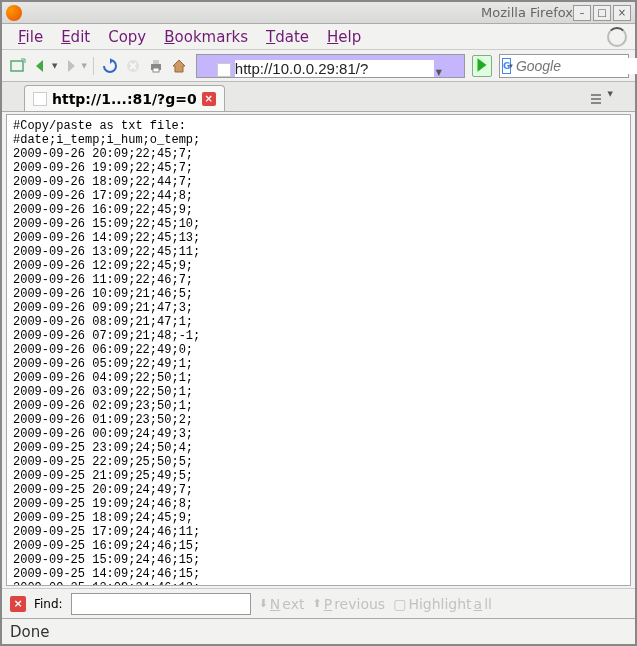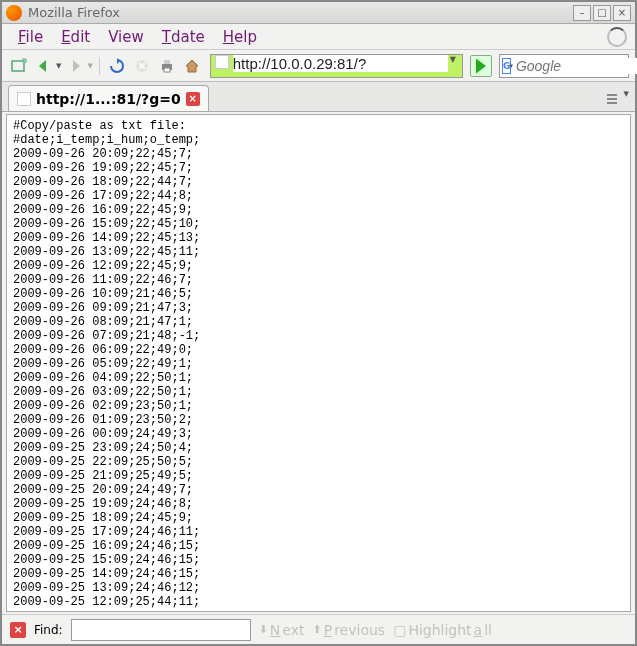--- a/index.html
+++ b/index.html
@@ -1,40 +1,40 @@
 <!DOCTYPE html>
 <html><head>
 <meta charset="utf-8">
 <style>
 * { box-sizing: border-box; margin: 0; padding: 0; }
 body { font-family: "DejaVu Sans", Arial, sans-serif; font-size: 13px; background: #fff; width: 637px; height: 646px; overflow: hidden; }
 .window { border: 2px solid #888; width: 637px; height: 646px; display: flex; flex-direction: column; background: #f2f2f0; }
 .titlebar { height: 22px; background: linear-gradient(#e8e8e6, #d8d8d6); display: flex; align-items: center; padding: 0 4px; border-bottom: 1px solid #aaa; }
 .titlebar-icon { width: 16px; height: 16px; background: radial-gradient(circle at 30% 30%, #ff9800, #e65100); border-radius: 50%; margin-right: 6px; }
-.titlebar-title { flex: 1; text-align: left; color: #666; font-size: 13px; }
+.titlebar-title { flex: 1; text-align: right; color: #666; font-size: 13px; }
 .titlebar-btns { display: flex; gap: 2px; }
 .tbtn { width: 18px; height: 16px; border: 1px solid #999; background: #eee; font-size: 10px; display: flex; align-items: center; justify-content: center; color: #555; }
 .menubar { height: 26px; display: flex; align-items: center; padding: 2px 8px; gap: 2px; border-bottom: 1px solid #ccc; background: #f2f2f0; }
 .menu-item { padding: 3px 8px; font-size: 15px; color: #701a75; cursor: pointer; }
 .menu-item u { text-decoration: underline; }
 .throbber { margin-left: auto; width: 20px; height: 20px; border: 2px solid #bbb; border-radius: 50%; border-top-color: #555; }
 .toolbar { height: 32px; display: flex; align-items: center; padding: 2px 6px; gap: 3px; border-bottom: 1px solid #bbb; background: #f2f2f0; }
 .tb-btn { width: 22px; height: 22px; display: flex; align-items: center; justify-content: center; border: 1px solid transparent; border-radius: 3px; cursor: pointer; }
 .tb-btn svg { width: 16px; height: 16px; }
 .dropdown-arrow { font-size: 7px; color: #555; margin-left: -2px; }
-.url-box { flex: 1; display: flex; align-items: flex-start; border: 1px solid #999; background: #bef264; height: 24px; padding: 0 4px; margin: 0 4px; }
+.url-box { flex: 1; display: flex; align-items: flex-end; border: 1px solid #999; background: #c4b5fd; height: 24px; padding: 0 20px; margin: 0 4px; }
 .url-icon { width: 14px; height: 14px; border: 1px solid #ccc; background: #fff; margin-right: 4px; }
 .url-input { flex: 1; border: none; outline: none; font-size: 15px; color: #222; }
 .url-drop { font-size: 8px; color: #555; padding: 0 2px; }
 .go-btn { width: 22px; height: 22px; border: 1px solid #8a8; background: #dfd; display: flex; align-items: center; justify-content: center; border-radius: 2px; }
 .search-box { display: flex; align-items: center; border: 1px solid #999; background: #fff; height: 24px; width: 130px; padding: 0 2px; margin-left: 4px; }
 .search-engine { width: 16px; height: 16px; border: 1px solid #4285f4; font-size: 9px; font-weight: bold; color: #4285f4; display: flex; align-items: center; justify-content: center; }
 .search-input { flex: 1; border: none; outline: none; font-size: 14px; color: #888; font-style: italic; padding: 0 3px; }
 .search-go { width: 16px; height: 16px; color: #888; }
-.tabbar { height: 30px; display: flex; align-items: flex-end; padding: 0 6px; background: #e8e8e6; border-bottom: 1px solid #aaa; }
+.tabbar { height: 30px; display: flex; align-items: flex-end; padding: 0 22px; background: #e8e8e6; border-bottom: 1px solid #aaa; }
 .tab { display: flex; align-items: center; background: #f8f8f6; border: 1px solid #aaa; border-bottom: none; border-radius: 4px 4px 0 0; padding: 4px 8px; height: 26px; gap: 5px; }
 .tab-icon { width: 14px; height: 14px; border: 1px solid #ccc; background: #fff; }
 .tab-title { font-weight: bold; font-size: 14px; }
 .tab-close { width: 14px; height: 14px; background: #d44; color: #fff; border-radius: 2px; font-size: 10px; display: flex; align-items: center; justify-content: center; font-weight: bold; }
 .tab-spacer { flex: 1; }
 .tab-right { display: flex; gap: 4px; padding-bottom: 3px; }
 .content { flex: 1; background: #fff; border: 1px solid #aaa; margin: 2px 4px; overflow: auto; padding: 4px 6px; font-family: "Courier New", monospace; font-size: 12px; line-height: 14px; color: #000; white-space: pre; }
 .findbar { height: 30px; display: flex; align-items: center; padding: 2px 8px; gap: 8px; border-top: 1px solid #ccc; background: #f2f2f0; }
 .find-close { width: 16px; height: 16px; background: #d44; border-radius: 2px; color: #fff; font-size: 11px; font-weight: bold; display: flex; align-items: center; justify-content: center; }
 .find-label { font-size: 12px; }
@@ -56,21 +56,22 @@
     <div class="titlebar-btns">
       <div class="tbtn">–</div>
       <div class="tbtn">□</div>
       <div class="tbtn">×</div>
     </div>
   </div>
 
   <div class="menubar">
     <div class="menu-item"><u>F</u><span>ile</span></div>
     <div class="menu-item"><u>E</u><span>dit</span></div>
-    <div class="menu-item"><span>View</span></div>
+    <div class="menu-item"><span>Copy</span></div>
+    <div class="menu-item"><u>B</u><span>ookmarks</span></div>
     <div class="menu-item"><u>T</u><span>date</span></div>
     <div class="menu-item"><u>H</u><span>elp</span></div>
     <div class="throbber"></div>
   </div>
 
   <div class="toolbar">
     <div class="tb-btn">
         <svg viewBox="0 0 16 16">
           <rect x="1" y="3" width="12" height="10" fill="none" stroke="#5a7" stroke-width="1.5"></rect>
           <path d="M11 1 l4 0 l0 4" fill="none" stroke="#5a7"></path>
@@ -204,14 +205,17 @@
         <span>revious</span>
       </div>
     <div class="find-btn disabled">
         <span>▢</span>
         <span>Highlight </span>
         <u>a</u>
         <span>ll</span>
       </div>
   </div>
 
+  <div class="statusbar">
+    <span>Done</span>
+  </div>
 
 </div>
 
 </body></html>

